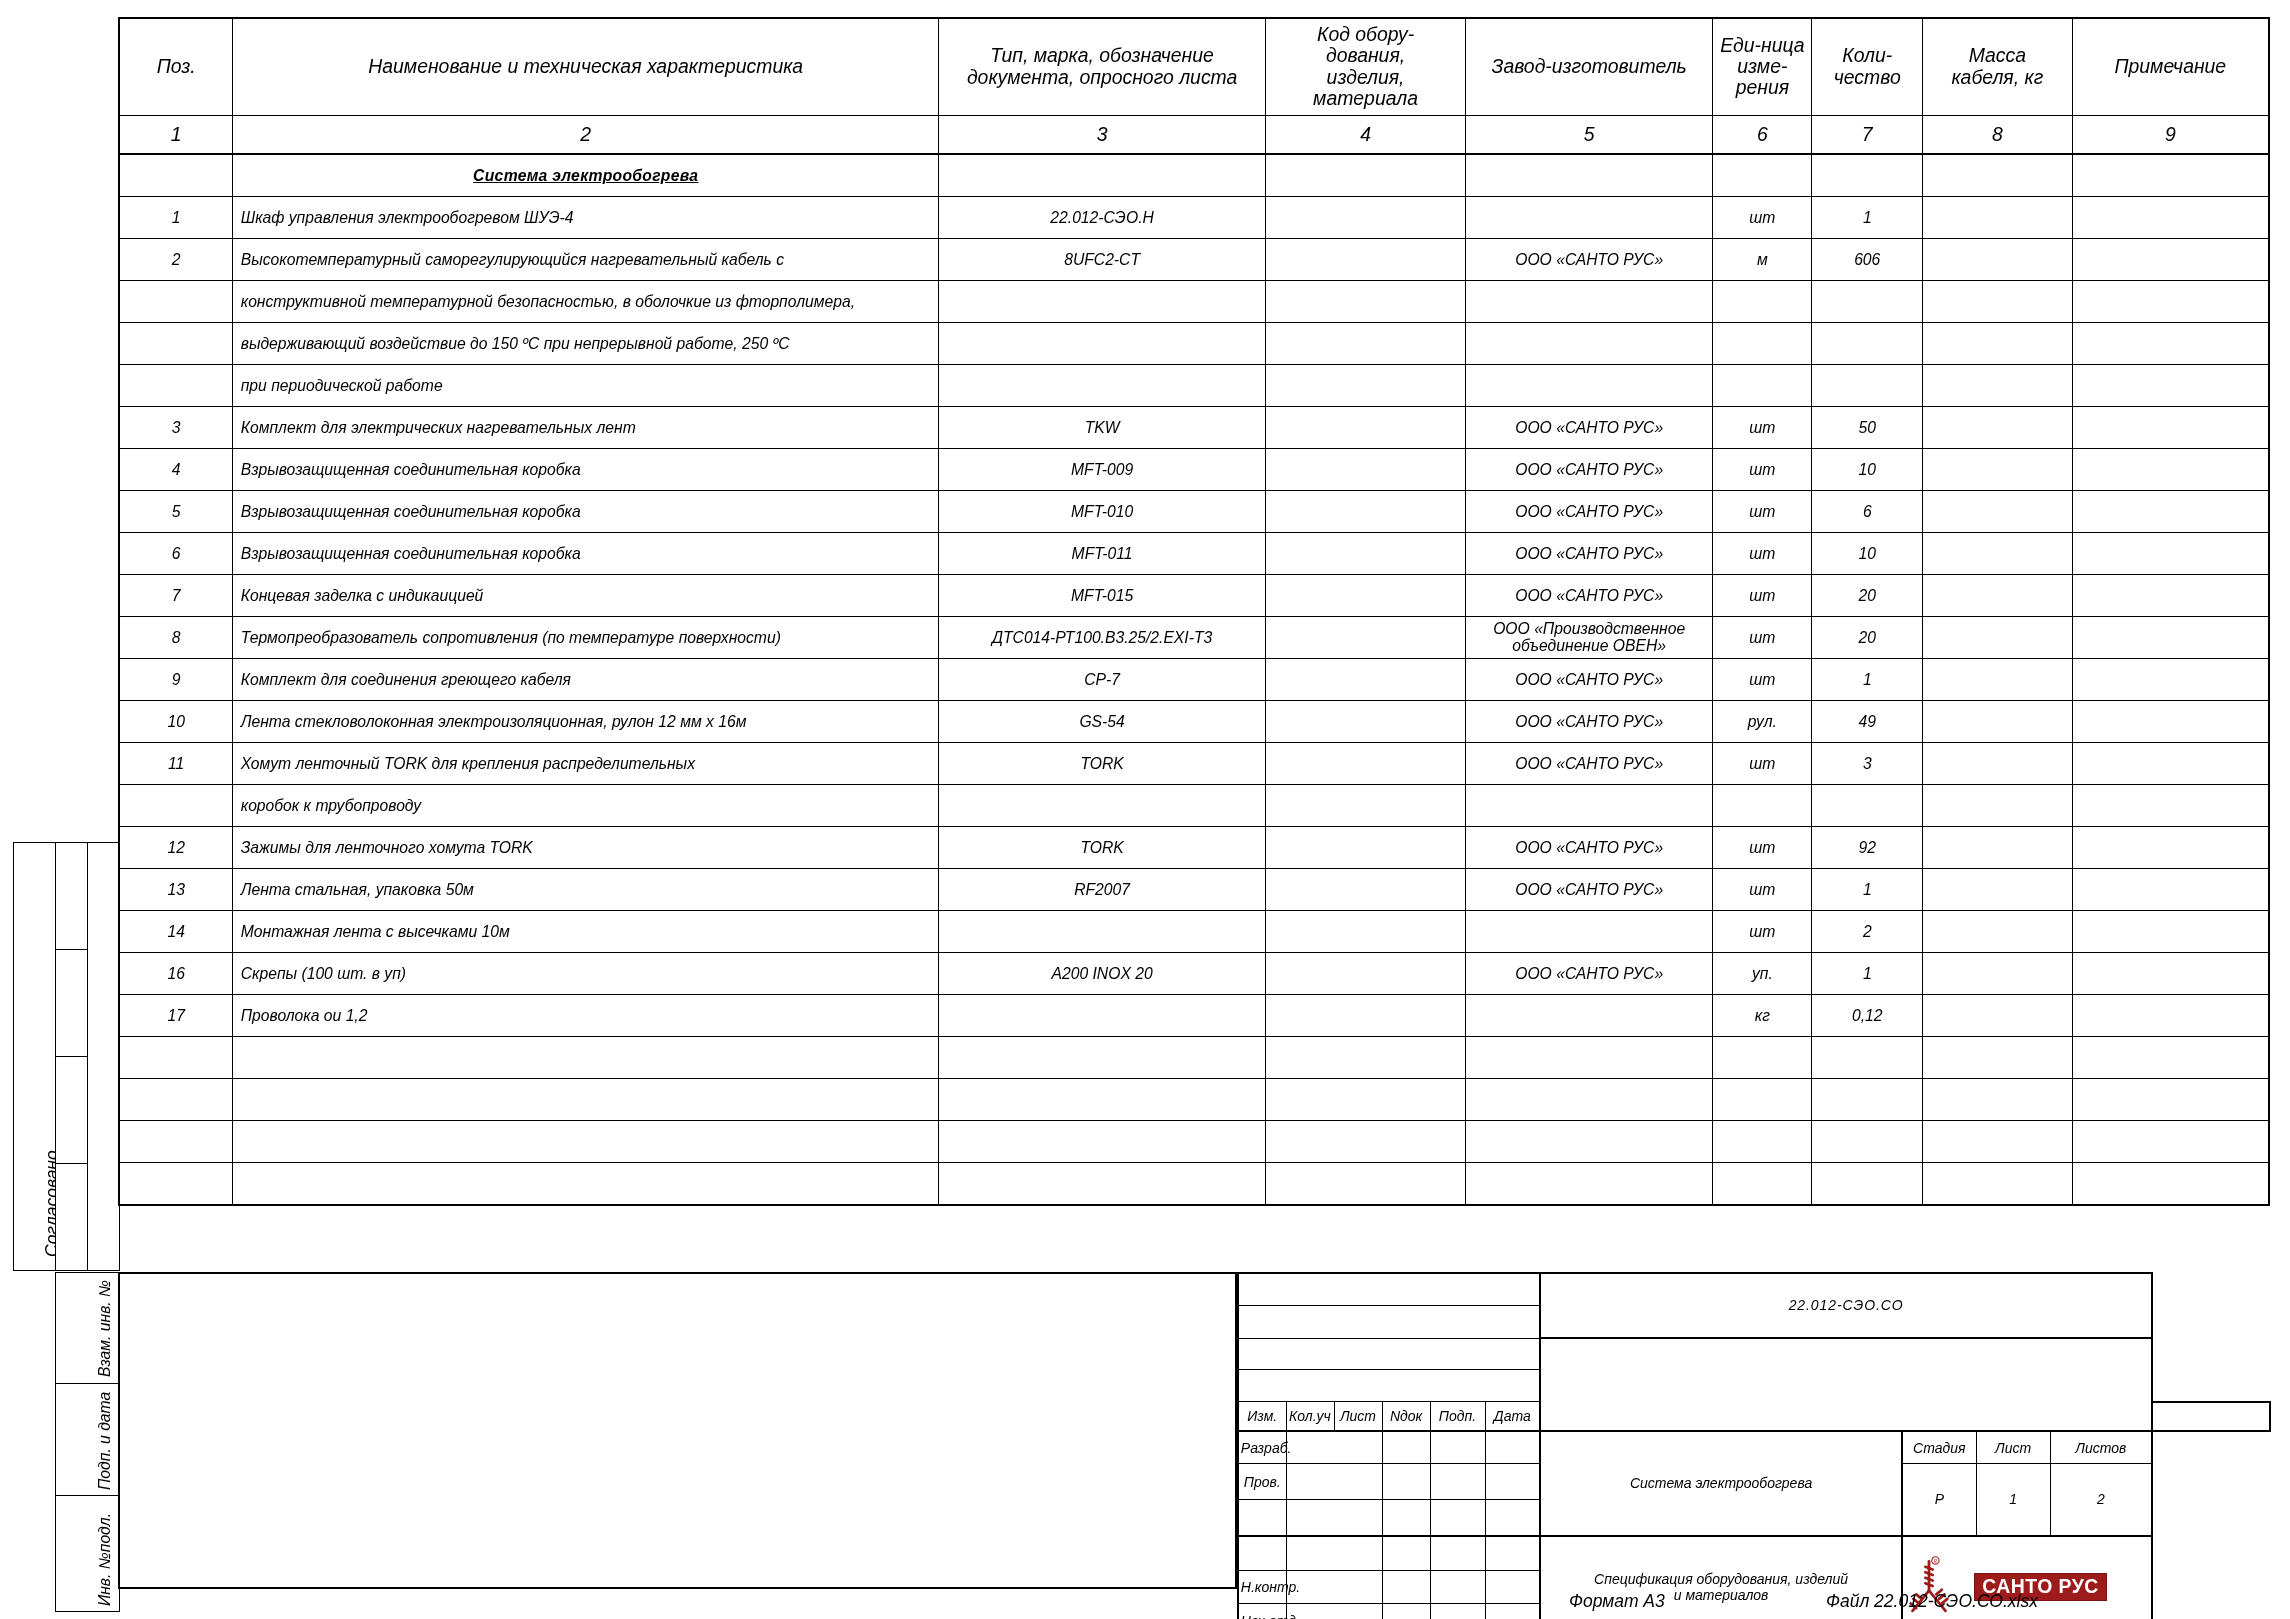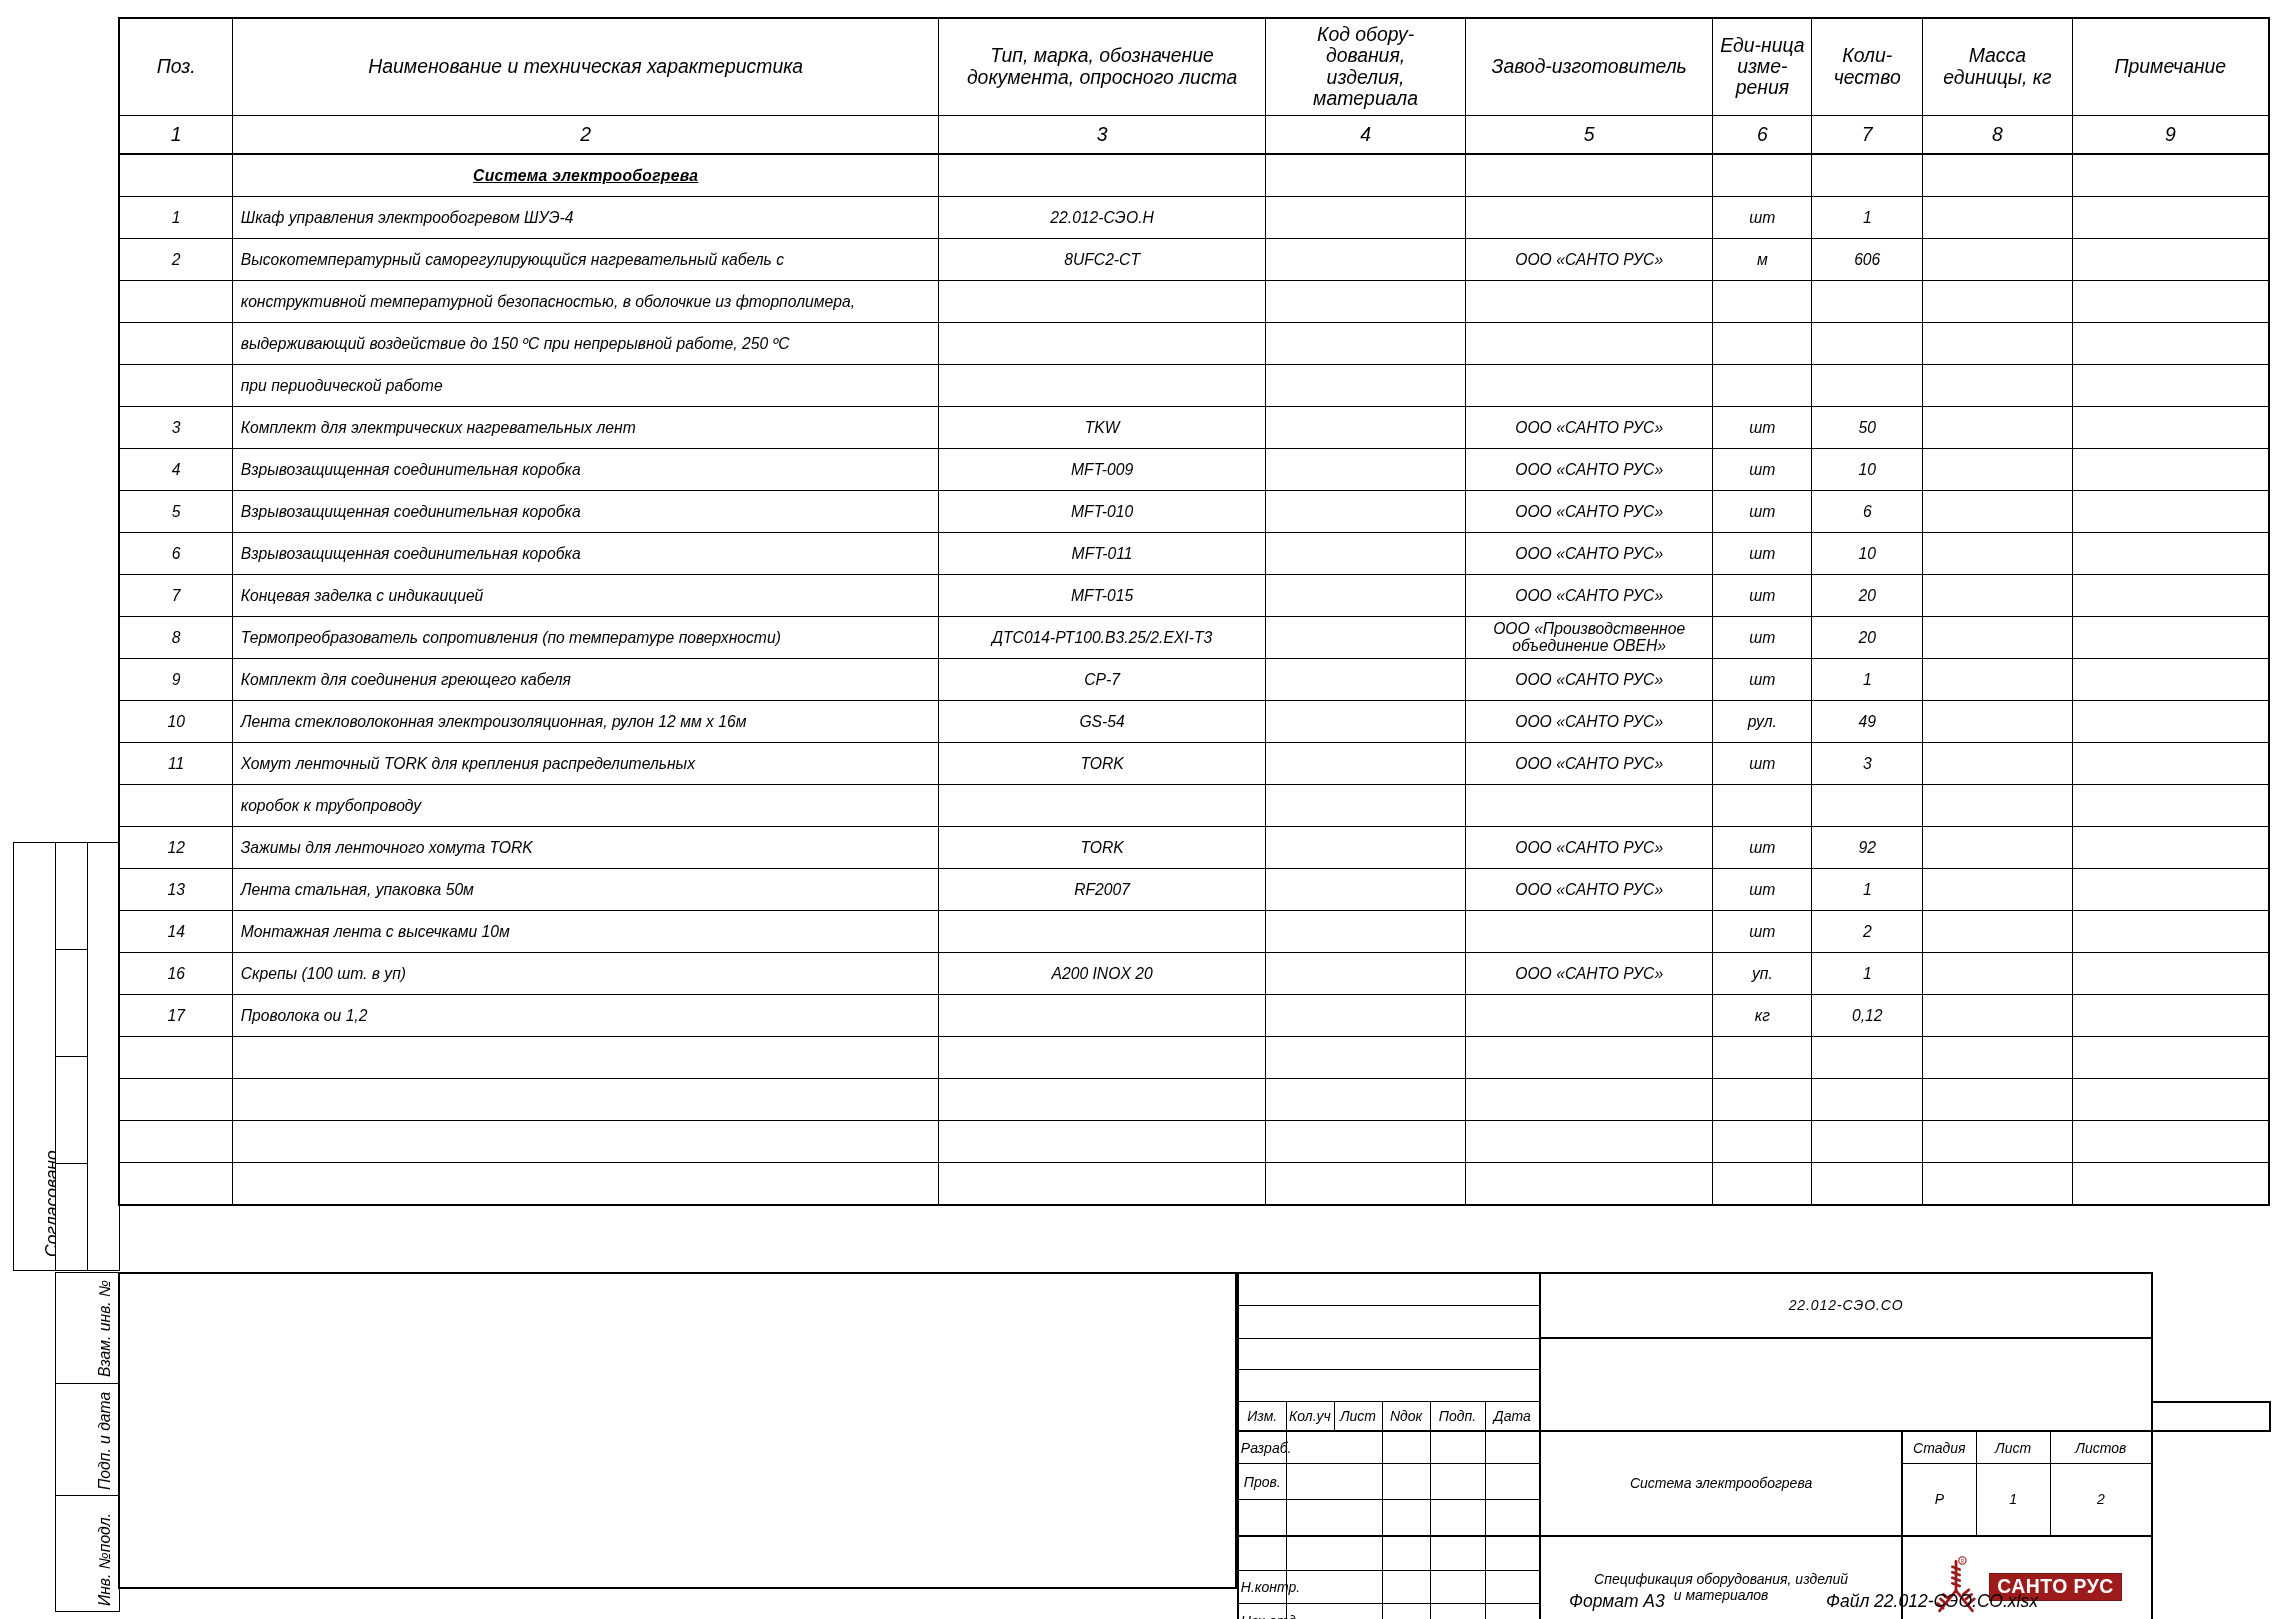--- a/index.html
+++ b/index.html
@@ -59,21 +59,21 @@
   .tb-code{font-size:29.5px;letter-spacing:0.9px;}
   .tb-name{font-size:18.5px;}
   .tb-doc{font-size:15.7px;line-height:1.35;white-space:pre-line;}
   .tb-stage-hd{font-size:15.7px;}
   .tb-stage-v{font-size:22px;}
   .tb-role{text-align:left;padding-left:5.5px;font-size:14.8px;}
   .tb-mini{font-size:12px;}
 
   
   .logo-wrap{position:relative;width:100%;height:100%;display:flex;
-     align-items:center;justify-content:center;gap:9px;}
+     align-items:center;gap:21px;}
   .logo-text{
     background:#9e1b1b;color:#fff;font-style:normal;font-weight:700;
     font-size:19.4px;letter-spacing:0.5px;padding:2.8px 7.4px 3.7px 7.4px;
     font-family:"Liberation Sans",sans-serif;line-height:1;
     border:0.9px solid #7a1414;
   }
 
   
   #footer-format{position:absolute;left:1569px;top:1591px;font-style:italic;font-size:17.5px;}
   #footer-file{position:absolute;left:1826px;top:1591px;font-style:italic;font-size:17.5px;}
@@ -125,21 +125,21 @@
 дования,
 изделия,
 материала</td>
         <td class="colspan-hdr">Завод-изготовитель</td>
         <td class="colspan-hdr">Еди-ница
 изме-
 рения</td>
         <td class="colspan-hdr">Коли-
 чество</td>
         <td class="colspan-hdr">Масса
-единицы, кг</td>
+кабеля, кг</td>
         <td class="colspan-hdr outer-r">Примечание</td>
       </tr>
       <tr class="numrow">
         <td class="outer-l">1</td>
         <td>2</td>
         <td>3</td>
         <td>4</td>
         <td>5</td>
         <td>6</td>
         <td>7</td>

